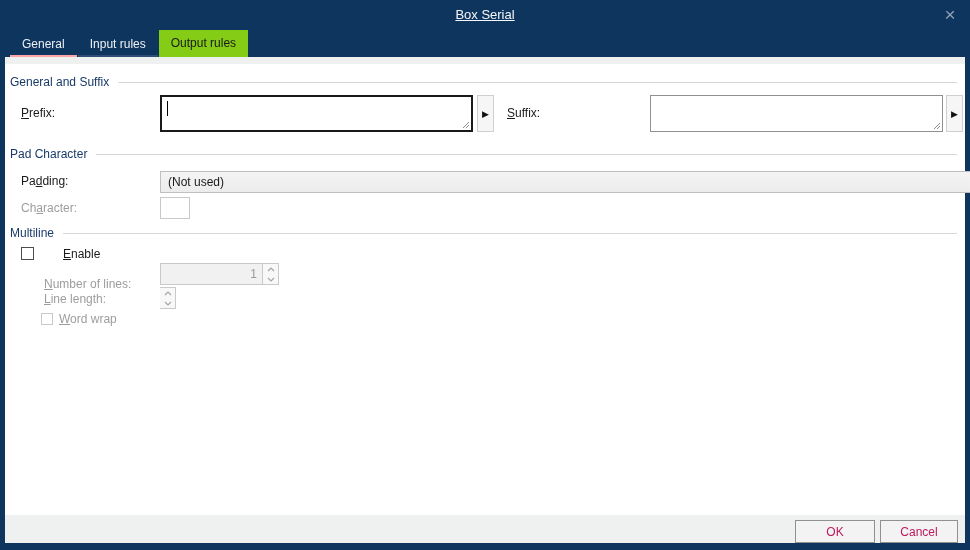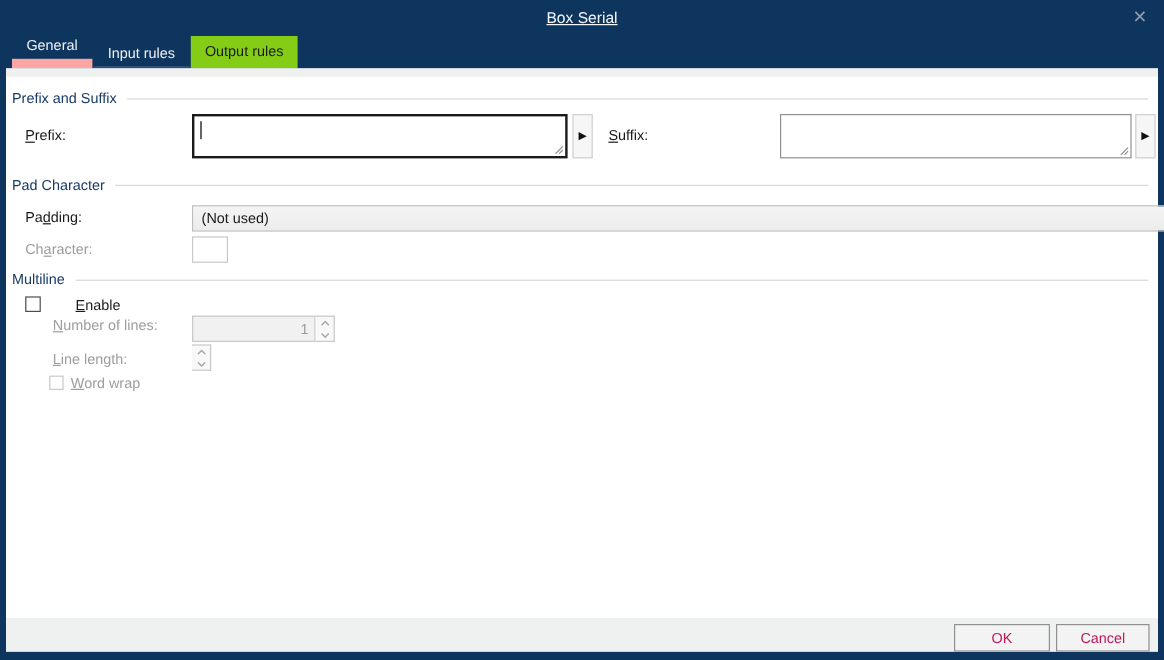--- a/index.html
+++ b/index.html
@@ -10,21 +10,21 @@
 
   
   .titlebar { position:absolute; left:0; top:0; width:970px; height:30px; }
   .title { position:absolute; left:0; right:0; top:7px; text-align:center; color:#f5f7fa; font-size:13px;text-decoration:underline; }
   .close-btn { position:absolute; right:8px; top:3px; width:24px; height:24px; color:#90a0b4;
                font-size:19px; line-height:24px; text-align:center; cursor:default; }
 
   
   .tabstrip { position:absolute; left:5px; top:30px; right:5px; height:27px; display:flex; align-items:flex-end; padding-left:5px; }
   .tab { color:#eef1f5; font-size:12px; padding:5px 12px 4px 12px; margin-right:1px; }
-  .tab.u-light { border-bottom:8px solid #fca5a5; }
+  .tab.u-light { border-bottom:2px solid #fca5a5; }
   .tab.u-dark  { border-bottom:2px solid #2f4f78; }
   .tab.active { background:#84cc16; color:#1a1a1a; border-bottom:none; padding:6px 12px 7px 12px; }
 
   
   .panel { position:absolute; left:5px; top:57px; right:5px; bottom:7px; background:#ffffff; }
   .top-strip { position:absolute; left:5px; top:57px; right:5px; height:7px; background:#eff0f0; }
 
   
   .sec-head { position:absolute; left:10px; right:13px; display:flex; align-items:center; }
   .sec-title { color:#193a68; white-space:nowrap; }
@@ -86,21 +86,21 @@
   <div class="tabstrip">
     <div class="tab u-light">General</div>
     <div class="tab u-dark">Input rules</div>
     <div class="tab active">Output rules</div>
   </div>
 
   <div class="panel"></div>
   <div class="top-strip"></div>
 
   <div class="sec-head" style="top:75px;">
-    <span class="sec-title">Prefix and Suffix</span>
+    <span class="sec-title">General and Suffix</span>
     <span class="sec-line"></span>
   </div>
 
   <span class="lbl" style="left:21px; top:106px;"><u>P</u>refix:</span>
   <div class="tarea focused" style="left:160px; top:95px; width:313px; height:37px;">
     <span></span>
     <div class="caret"></div>
     <svg class="grip" width="10" height="10">
       <path d="M3 9 L9 3 M6 9 L9 6" stroke="#8a8a8a" stroke-width="1" fill="none"></path>
     </svg>
@@ -137,21 +137,21 @@
   </div>
 
   <div class="sec-head" style="top:226px;">
     <span class="sec-title">Multiline</span>
     <span class="sec-line"></span>
   </div>
 
   <div class="cbx en" style="left:21px; top:247px;"></div>
   <span class="lbl" style="left:27px; top:247px;margin-left:36px;"><u>E</u>nable</span>
 
-  <span class="lbl dis" style="left:44px; top:264px;"><u>N</u>umber of lines:</span>
+  <span class="lbl dis" style="left:44px; top:277px;"><u>N</u>umber of lines:</span>
   <div class="spin" style="left:160px; top:263px;">
     <div class="spin-field">1</div>
     <div class="spin-btns">
       <div class="spin-btn">
         <svg width="8" height="5">
           <path d="M1 4 L4 1 L7 4" stroke="#a6a6a6" stroke-width="1.2" fill="none"></path>
           </svg>
       </div>
       <div class="spin-btn">
         <svg width="8" height="5">

